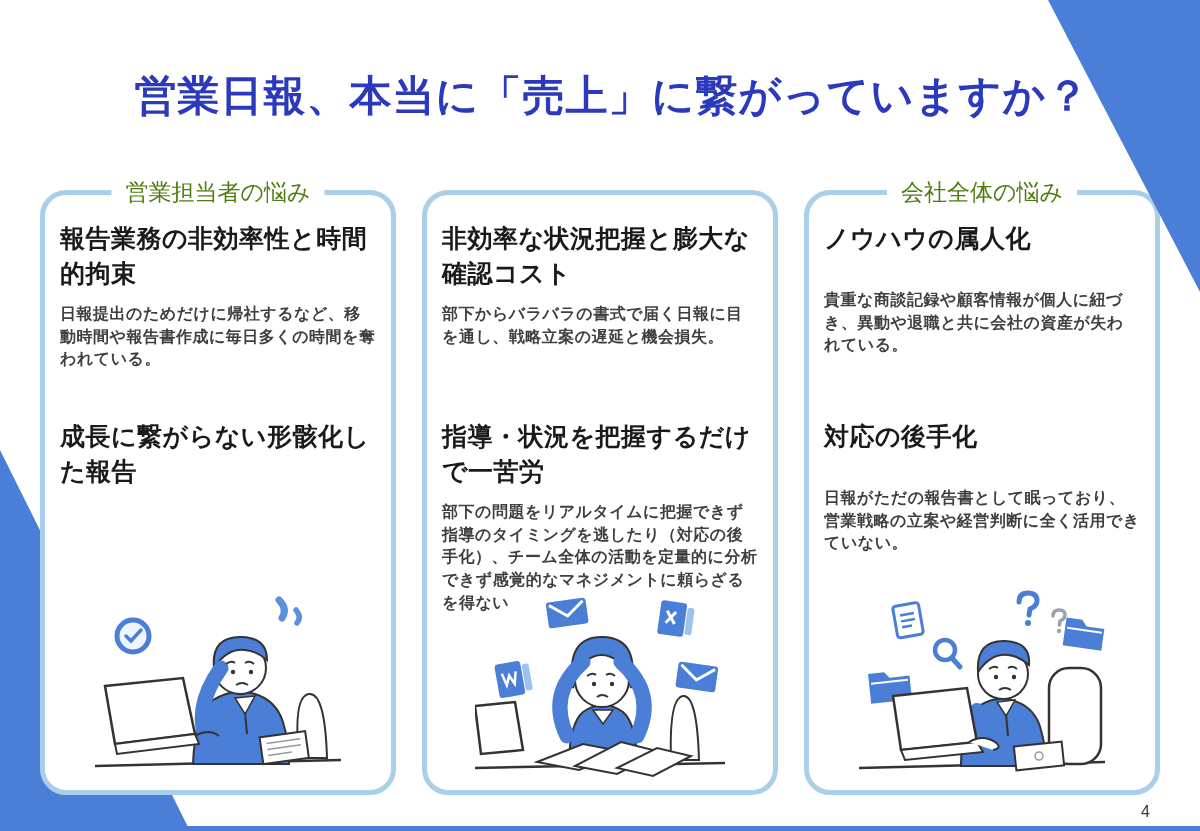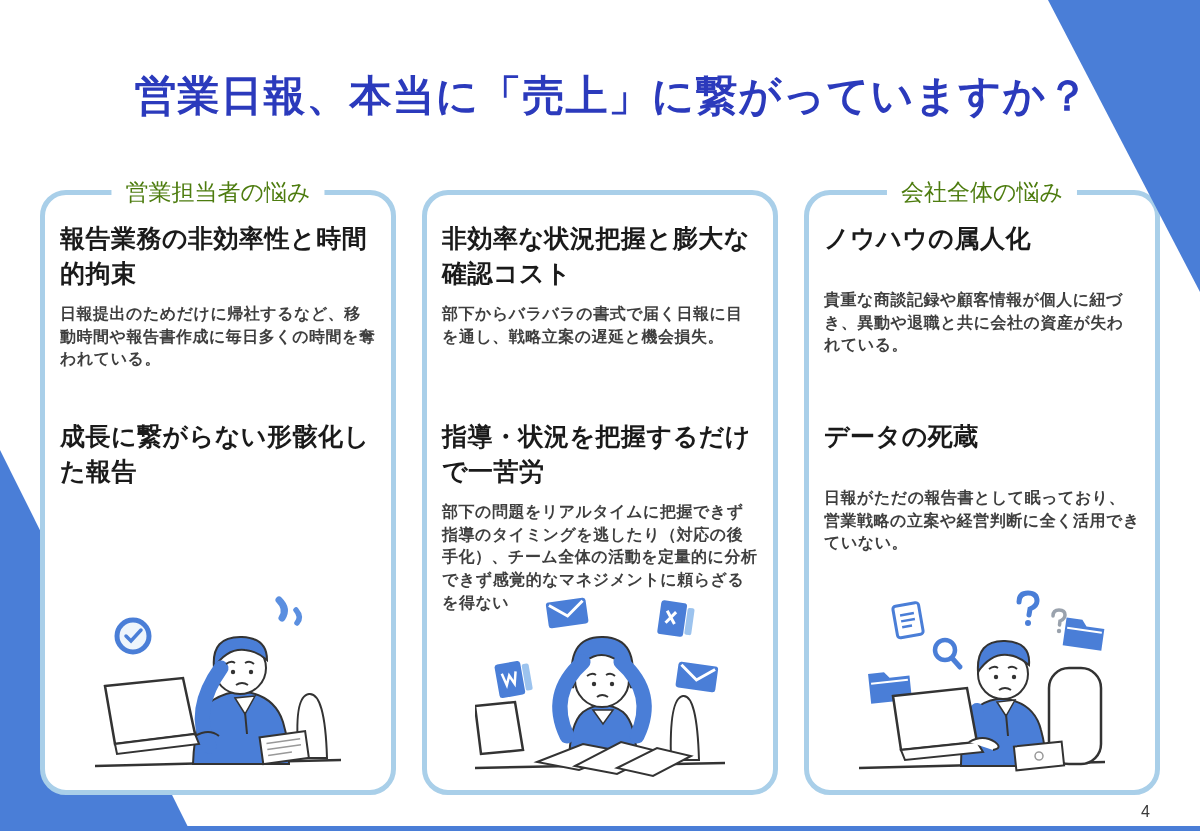--- a/index.html
+++ b/index.html
@@ -163,21 +163,21 @@
     </div>
   </section>
 
   <section class="card">
     <div class="card-label">会社全体の悩み</div>
     <div class="sec first">
       <h3>ノウハウの属人化</h3>
       <p>貴重な商談記録や顧客情報が個人に紐づき、異動や退職と共に会社の資産が失われている。</p>
     </div>
     <div class="sec second">
-      <h3>データの死蔵</h3>
+      <h3>対応の後手化</h3>
       <p>日報がただの報告書として眠っており、営業戦略の立案や経営判断に全く活用できていない。</p>
     </div>
     <div class="illust">
       <svg viewBox="0 0 250 200">
         <line x1="2" y1="184" x2="248" y2="178" stroke="#333" stroke-width="2.5"></line>
         <rect x="192" y="84" width="52" height="96" rx="20" fill="#fff" stroke="#333" stroke-width="2.5"></rect>
         <g transform="rotate(-10 52 36)">
           <rect x="38" y="20" width="26" height="32" rx="3" fill="#fff" stroke="#4a7ed7" stroke-width="3"></rect>
           <line x1="44" y1="30" x2="58" y2="30" stroke="#4a7ed7" stroke-width="2.5"></line>
           <line x1="44" y1="36" x2="58" y2="36" stroke="#4a7ed7" stroke-width="2.5"></line>

